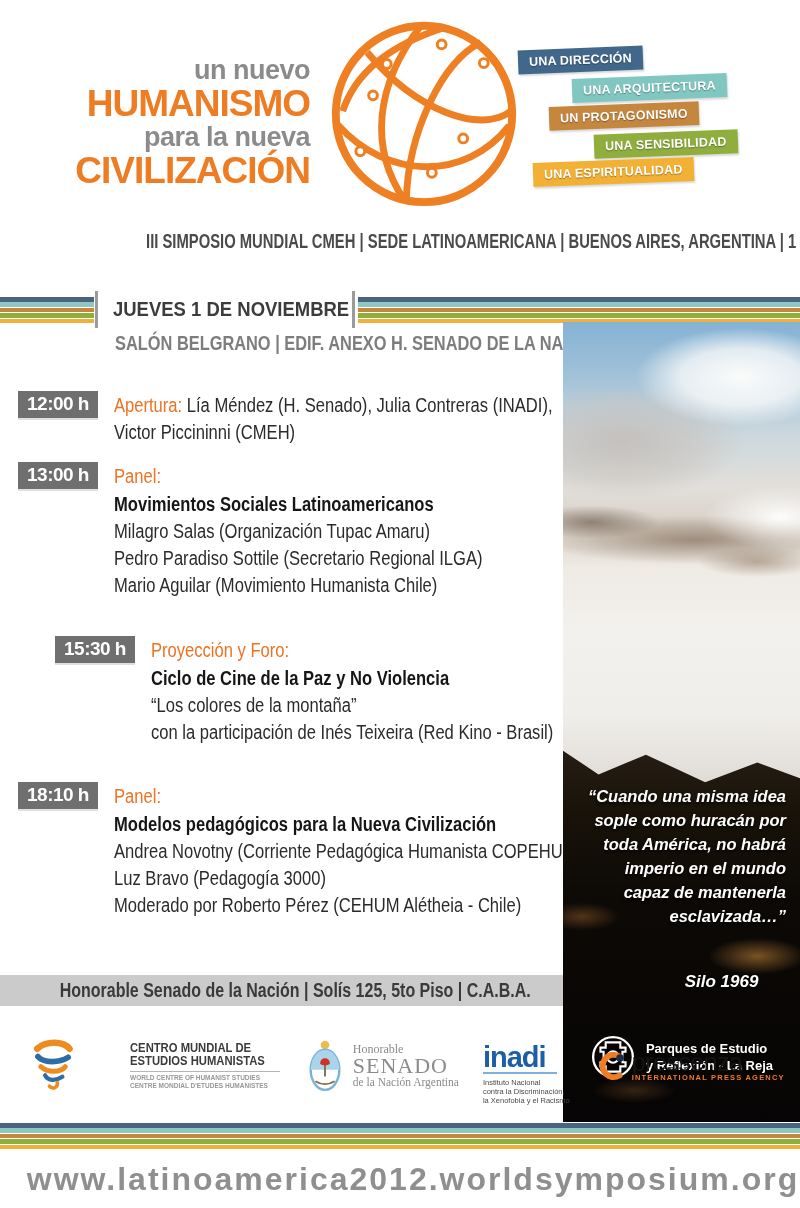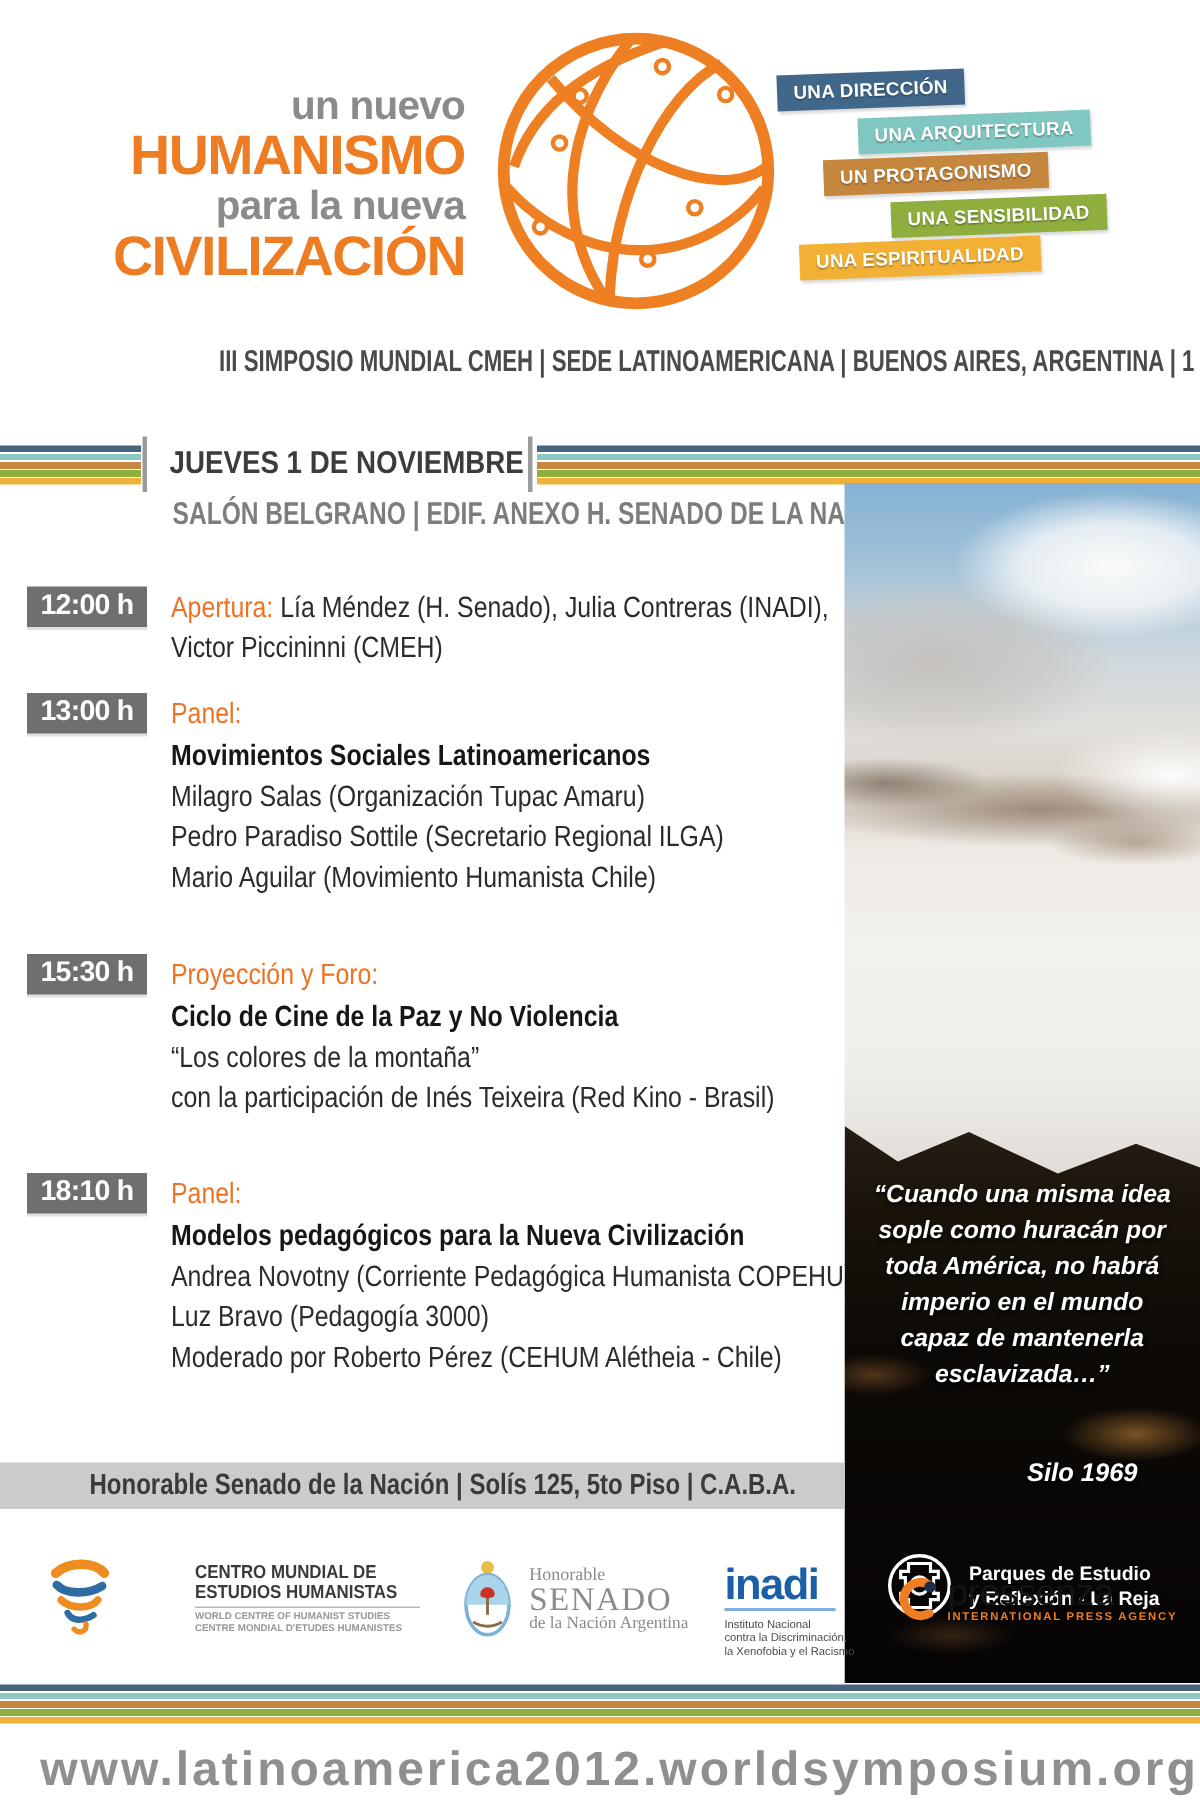--- a/index.html
+++ b/index.html
@@ -50,21 +50,21 @@
                     white-space:nowrap; transform:scaleX(0.88); transform-origin:left center; }
 
   .venue { position:absolute; left:115px; top:331px; }
   .venue span { display:inline-block; font-size:21px; font-weight:bold; color:#7d7d7d;
                 white-space:nowrap; transform:scaleX(0.78); transform-origin:left center; }
 
   
   .schedule { position:absolute; left:0; top:391px; width:563px; }
   .sched-item { display:flex; align-items:flex-start; margin-bottom:16px; }
   .sched-item:nth-child(2) { margin-bottom:37px; }
-  .sched-item:nth-child(3) { margin-bottom:36px; }
+  .sched-item:nth-child(3) { margin-bottom:36px;padding-left:37px; }
   .time-badge { margin-left:18px; flex:0 0 auto; background:#6f6f6f; color:#fff;
                 font-weight:bold; font-size:19px; padding:2px 9px 3px; letter-spacing:-0.5px;
                 box-shadow:0 2px 0 rgba(0,0,0,0.12); }
   .sched-content { margin-left:16px; flex:1; padding-top:1px; }
   .sched-line { display:block; font-size:19.5px; line-height:27px; color:#2b2b2b;
                 white-space:nowrap; transform:scaleX(0.85); transform-origin:left top; }
   .cat { color:#ed7222; }
   .sched-title { font-weight:bold; color:#161616; line-height:28px; }
 
   
@@ -79,21 +79,21 @@
       linear-gradient(180deg, #85b2d4 0px, #a2c2d8 55px, #cdd8de 115px, #e2dfda 165px,
         #d8d0c6 205px, #eeeae4 245px, #f3f1ee 310px, #f0eeea 390px, #e5e2dd 440px,
         #d6d3cd 490px, #cbc8c2 530px, #b9b5af 560px, #a8a49e 800px); }
   .photo-fg { position:absolute; left:0; top:405px; width:100%; height:395px;
     background:
       radial-gradient(ellipse 70px 26px at 82% 58%, rgba(196,132,58,0.6) 0%, rgba(196,132,58,0) 70%),
       radial-gradient(ellipse 55px 20px at 8% 48%, rgba(150,95,45,0.5) 0%, rgba(150,95,45,0) 70%),
       radial-gradient(ellipse 60px 18px at 30% 92%, rgba(120,80,40,0.4) 0%, rgba(120,80,40,0) 70%),
       linear-gradient(180deg, #2c2218 0%, #181209 22%, #0c0906 45%, #060404 100%);
     clip-path:polygon(0 6%, 15% 12%, 35% 7%, 60% 14%, 82% 9%, 100% 13%, 100% 100%, 0 100%); }
-  .quote { position:absolute; left:14px; top:462px; width:209px; text-align:center;
+  .quote { position:absolute; left:14px; top:462px; width:209px; text-align:right;
            color:#fff; font-style:italic; font-weight:bold; font-size:16.5px; line-height:24px;
            text-shadow:0 2px 3px rgba(0,0,0,0.8); }
   .quote-author { position:absolute; left:0; top:650px; width:100%; text-align:center;
                   color:#fff; font-style:italic; font-weight:bold; font-size:17px;
                   text-shadow:0 2px 3px rgba(0,0,0,0.8);margin-left:40px; }
   .parques { position:absolute; left:0; top:712px; width:100%; display:flex;
              justify-content:center; align-items:center; gap:10px; }
   .parques svg { width:46px; height:46px; flex:0 0 auto; }
   .parques-text { color:#fff; font-weight:bold; font-size:13px; line-height:17px;
                   text-shadow:0 1px 2px rgba(0,0,0,0.8); }

